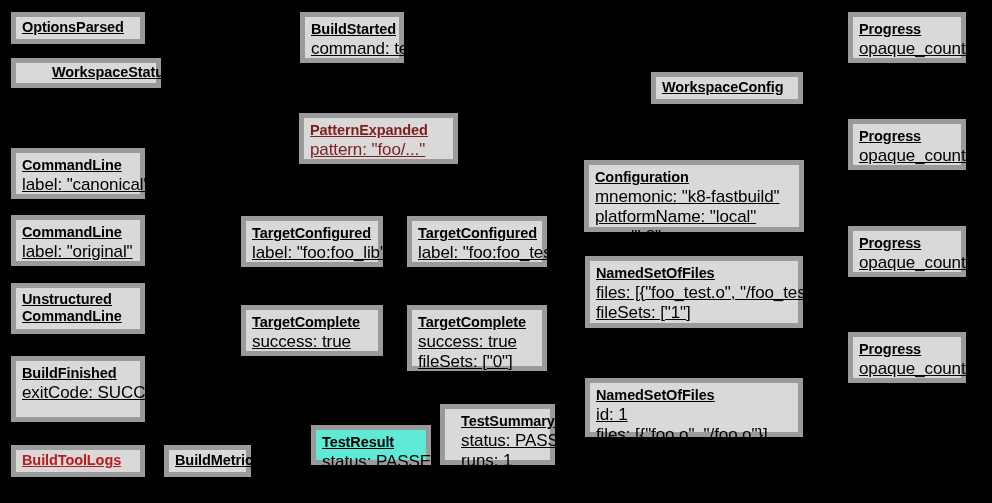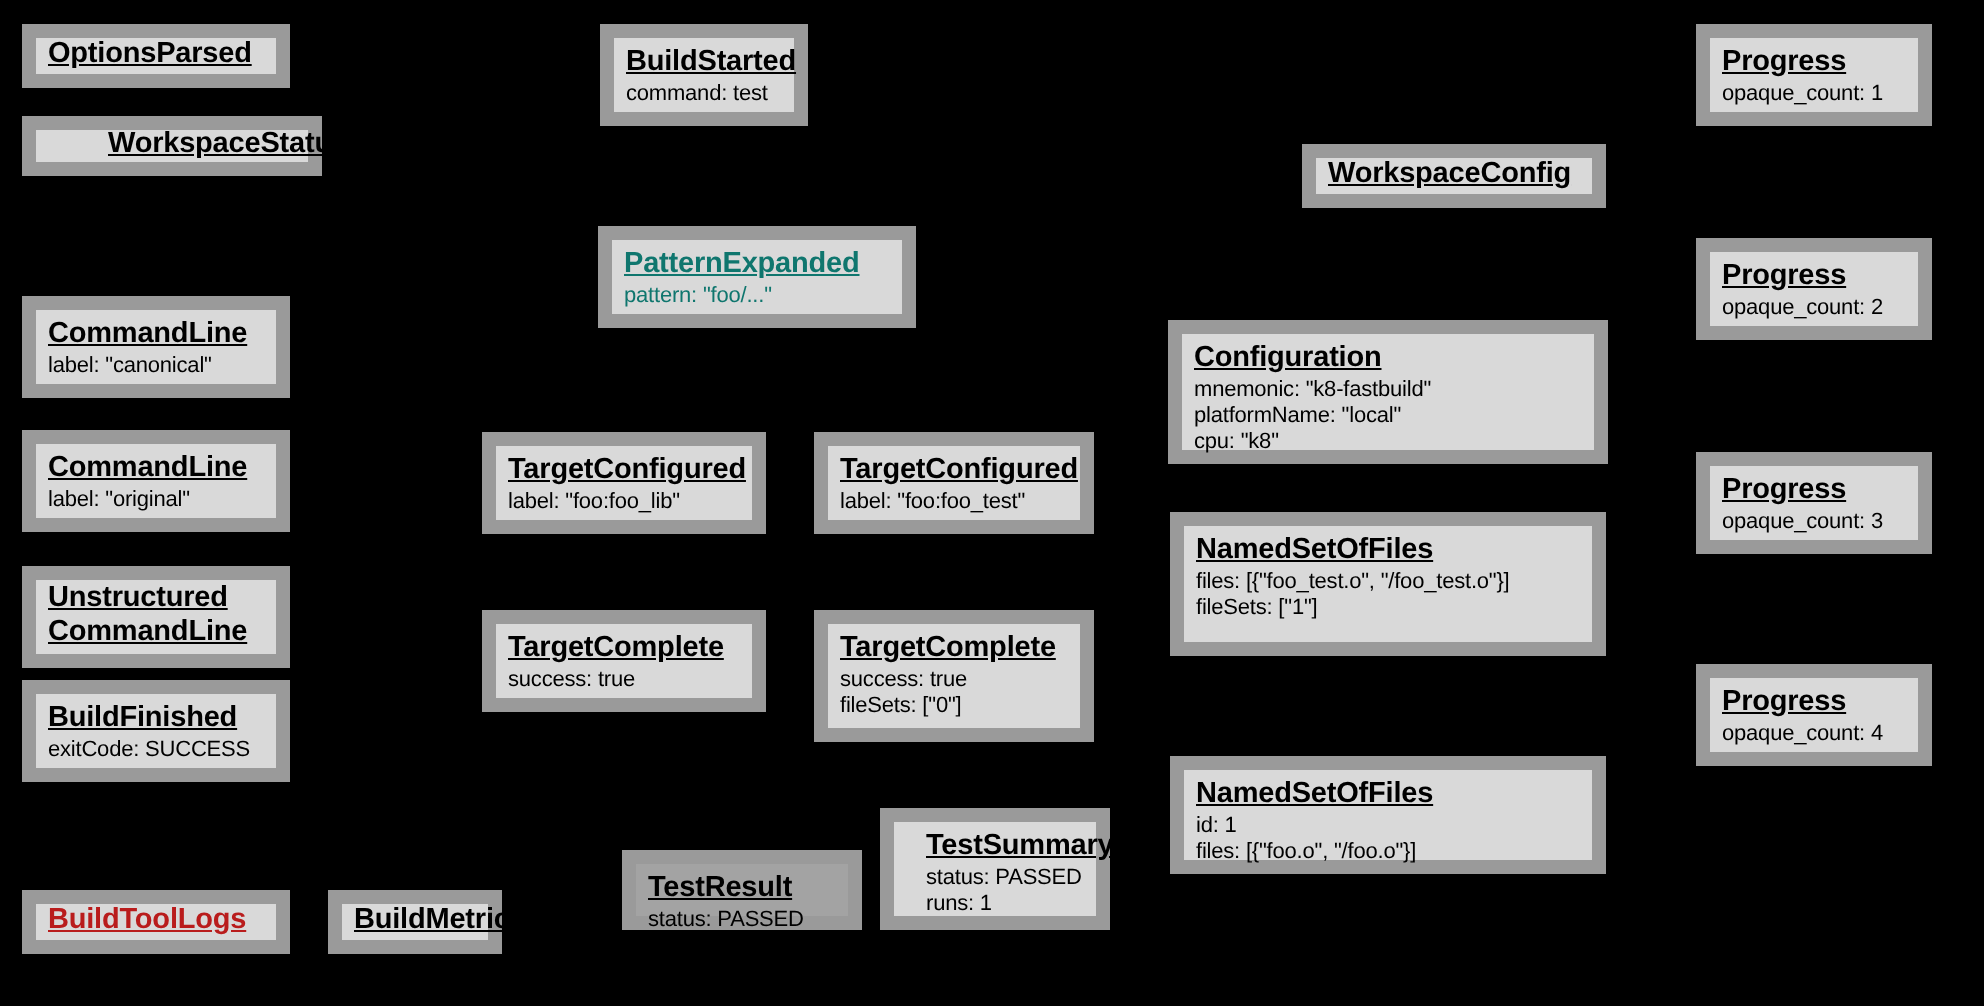--- a/index.html
+++ b/index.html
@@ -12,37 +12,38 @@
     width: 992px;
     height: 503px;
     background: #000000;
     overflow: hidden;
     font-family: "Liberation Sans", sans-serif;
   }
   .node {
     position: absolute;
     box-sizing: border-box;
     background: #d9d9d9;
-    border: 7px solid #6d28d9;
+    border: 5px solid #6d28d9;
     color: #000000;
     padding: 4px 6px 5px 6px;
     line-height: 1.18;
+    text-decoration: underline;
   }
   .node .title {
     display: block;
     font-size: 14.5px;
     font-weight: bold;
     text-decoration: underline;
     white-space: pre-line;
     letter-spacing: -0.1px;
     margin-bottom: 1px;
   }
   .node .field {
     display: block;
-    font-size: 11px;
+    font-size: 17px;
     font-weight: normal;
     text-decoration: none;
     white-space: pre;
     letter-spacing: -0.1px;
   }
   .node.title-only {
     display: flex;
     align-items: center;
   }
   .node.title-only .title {
@@ -64,56 +65,56 @@
       <span class="field">label: "canonical"</span>
     </div>
     <div class="node" style="left: 11px; top: 215px; width: 134px; height: 51px; background: rgb(217, 217, 217); border-color: rgb(154, 154, 154); color: rgb(0, 0, 0);">
       <span class="title">CommandLine</span>
       <span class="field">label: "original"</span>
     </div>
     <div class="node title-only" style="left: 11px; top: 283px; width: 134px; height: 51px; background: rgb(217, 217, 217); border-color: rgb(154, 154, 154); color: rgb(0, 0, 0);">
       <span class="title">Unstructured
 CommandLine</span>
     </div>
-    <div class="node" style="left: 11px; top: 340px; width: 134px; height: 51px; background: rgb(217, 217, 217); border-color: rgb(154, 154, 154); color: rgb(0, 0, 0);">
+    <div class="node" style="left: 11px; top: 356px; width: 134px; height: 66px; background: rgb(217, 217, 217); border-color: rgb(154, 154, 154); color: rgb(0, 0, 0);">
       <span class="title">BuildFinished</span>
       <span class="field">exitCode: SUCCESS</span>
     </div>
     <div class="node title-only" style="left: 11px; top: 445px; width: 134px; height: 32px; background: rgb(217, 217, 217); border-color: rgb(154, 154, 154); color: #b91c1c;">
       <span class="title">BuildToolLogs</span>
     </div>
     <div class="node title-only" style="left: 164px; top: 445px; width: 87px; height: 32px; background: rgb(217, 217, 217); border-color: rgb(154, 154, 154); color: rgb(0, 0, 0);">
       <span class="title">BuildMetrics</span>
     </div>
     <div class="node" style="left: 300px; top: 12px; width: 104px; height: 51px; background: rgb(217, 217, 217); border-color: rgb(154, 154, 154); color: rgb(0, 0, 0);">
       <span class="title">BuildStarted</span>
       <span class="field">command: test</span>
     </div>
-    <div class="node" style="left: 299px; top: 113px; width: 159px; height: 51px; background: rgb(217, 217, 217); border-color: rgb(154, 154, 154); color: #0f766e;">
+    <div class="node" style="left: 299px; top: 113px; width: 159px; height: 51px; background: rgb(217, 217, 217); border-color: rgb(154, 154, 154); color: #7f1d1d;">
       <span class="title">PatternExpanded</span>
       <span class="field">pattern: "foo/..."</span>
     </div>
     <div class="node" style="left: 241px; top: 216px; width: 142px; height: 51px; background: rgb(217, 217, 217); border-color: rgb(154, 154, 154); color: rgb(0, 0, 0);">
       <span class="title">TargetConfigured</span>
       <span class="field">label: "foo:foo_lib"</span>
     </div>
     <div class="node" style="left: 407px; top: 216px; width: 140px; height: 51px; background: rgb(217, 217, 217); border-color: rgb(154, 154, 154); color: rgb(0, 0, 0);">
       <span class="title">TargetConfigured</span>
       <span class="field">label: "foo:foo_test"</span>
     </div>
     <div class="node" style="left: 241px; top: 305px; width: 142px; height: 51px; background: rgb(217, 217, 217); border-color: rgb(154, 154, 154); color: rgb(0, 0, 0);">
       <span class="title">TargetComplete</span>
       <span class="field">success: true</span>
     </div>
     <div class="node" style="left: 407px; top: 305px; width: 140px; height: 66px; background: rgb(217, 217, 217); border-color: rgb(154, 154, 154); color: rgb(0, 0, 0);">
       <span class="title">TargetComplete</span>
       <span class="field">success: true</span>
       <span class="field">fileSets: ["0"]</span>
     </div>
-    <div class="node" style="left: 311px; top: 425px; width: 120px; height: 40px; background: #a3a3a3; border-color: rgb(154, 154, 154); color: rgb(0, 0, 0);">
+    <div class="node" style="left: 311px; top: 425px; width: 120px; height: 40px; background: #5eead4; border-color: rgb(154, 154, 154); color: rgb(0, 0, 0);">
       <span class="title">TestResult</span>
       <span class="field">status: PASSED</span>
     </div>
     <div class="node" style="left: 440px; top: 404px; width: 115px; height: 61px; background: rgb(217, 217, 217); border-color: rgb(154, 154, 154); color: rgb(0, 0, 0); padding-left: 16px;">
       <span class="title">TestSummary</span>
       <span class="field">status: PASSED</span>
       <span class="field">runs: 1</span>
     </div>
     <div class="node title-only" style="left: 651px; top: 72px; width: 152px; height: 32px; background: rgb(217, 217, 217); border-color: rgb(154, 154, 154); color: rgb(0, 0, 0);">
       <span class="title">WorkspaceConfig</span>

